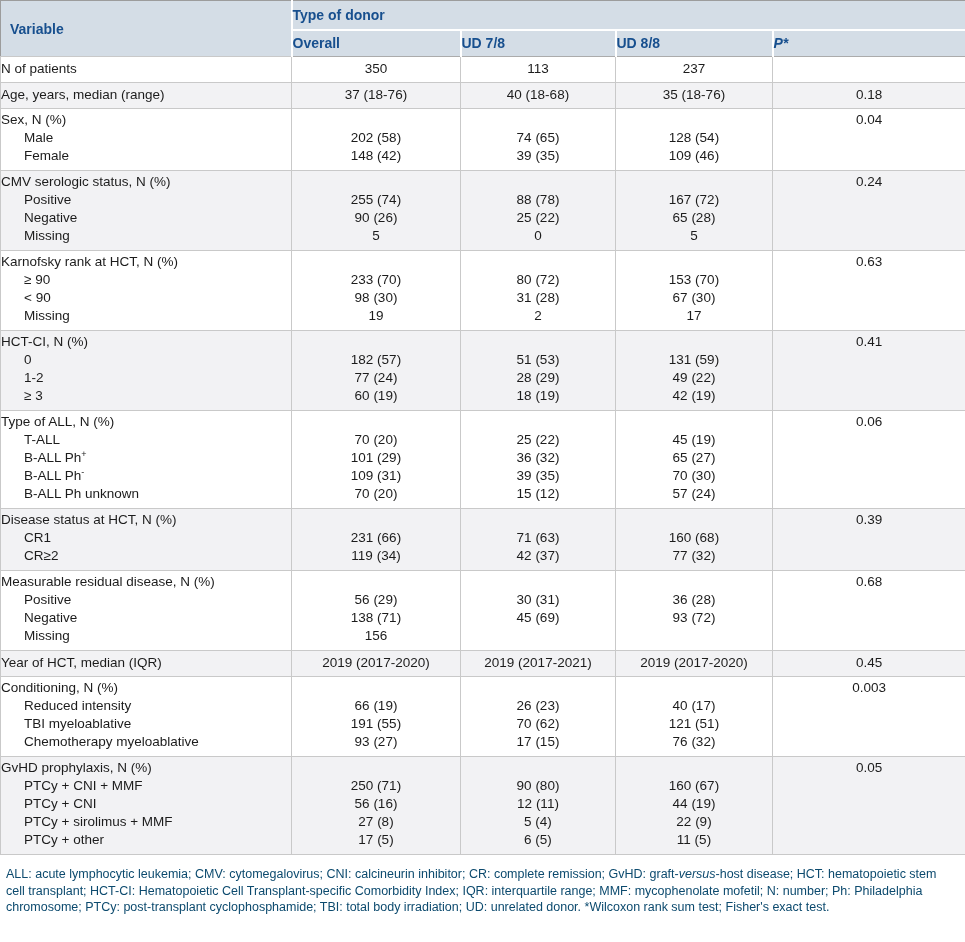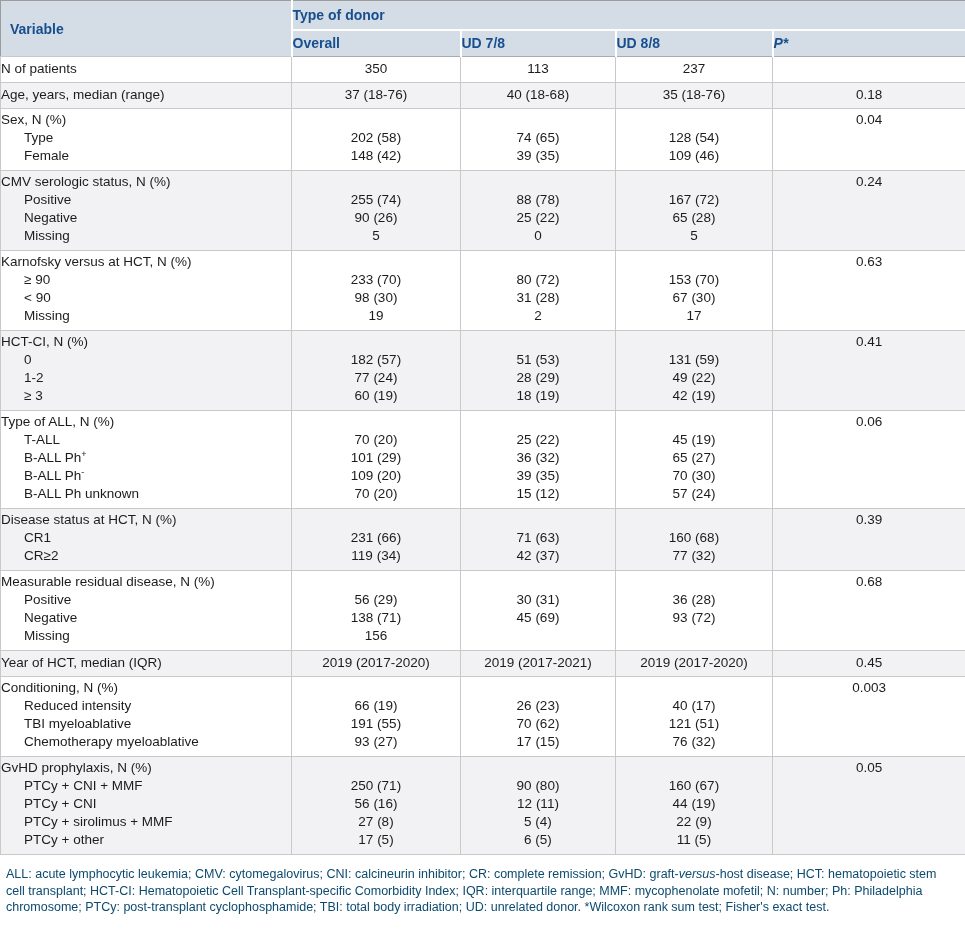--- a/index.html
+++ b/index.html
@@ -133,21 +133,21 @@
           <td class="val">
             <div class="line">35 (18-76)</div>
           </td>
           <td class="pcol">
             <div class="line">0.18</div>
           </td>
         </tr>
         <tr class="grp">
           <td class="var">
             <div class="line glabel">Sex, N (%)</div>
-            <div class="line item"><span>Type</span></div>
+            <div class="line item"><span>Male</span></div>
             <div class="line item"><span>Female</span></div>
           </td>
           <td class="val">
             <div class="line spacer">&nbsp;</div>
             <div class="line">202 (58)</div>
             <div class="line">148 (42)</div>
           </td>
           <td class="val">
             <div class="line spacer">&nbsp;</div>
             <div class="line">74 (65)</div>
@@ -186,21 +186,21 @@
             <div class="line">167 (72)</div>
             <div class="line">65 (28)</div>
             <div class="line">5</div>
           </td>
           <td class="pcol">
             <div class="line">0.24</div>
           </td>
         </tr>
         <tr class="grp">
           <td class="var">
-            <div class="line glabel">Karnofsky versus at HCT, N (%)</div>
+            <div class="line glabel">Karnofsky rank at HCT, N (%)</div>
             <div class="line item"><span>≥ 90</span></div>
             <div class="line item"><span>&lt; 90</span></div>
             <div class="line item"><span>Missing</span></div>
           </td>
           <td class="val">
             <div class="line spacer">&nbsp;</div>
             <div class="line">233 (70)</div>
             <div class="line">98 (30)</div>
             <div class="line">19</div>
           </td>
@@ -254,21 +254,21 @@
             <div class="line glabel">Type of ALL, N (%)</div>
             <div class="line item"><span>T-ALL</span></div>
             <div class="line item"><span>B-ALL Ph</span><sup>+</sup></div>
             <div class="line item"><span>B-ALL Ph</span><sup>-</sup></div>
             <div class="line item"><span>B-ALL Ph unknown</span></div>
           </td>
           <td class="val">
             <div class="line spacer">&nbsp;</div>
             <div class="line">70 (20)</div>
             <div class="line">101 (29)</div>
-            <div class="line">109 (20)</div>
+            <div class="line">109 (31)</div>
             <div class="line">70 (20)</div>
           </td>
           <td class="val">
             <div class="line spacer">&nbsp;</div>
             <div class="line">25 (22)</div>
             <div class="line">36 (32)</div>
             <div class="line">39 (35)</div>
             <div class="line">15 (12)</div>
           </td>
           <td class="val">

